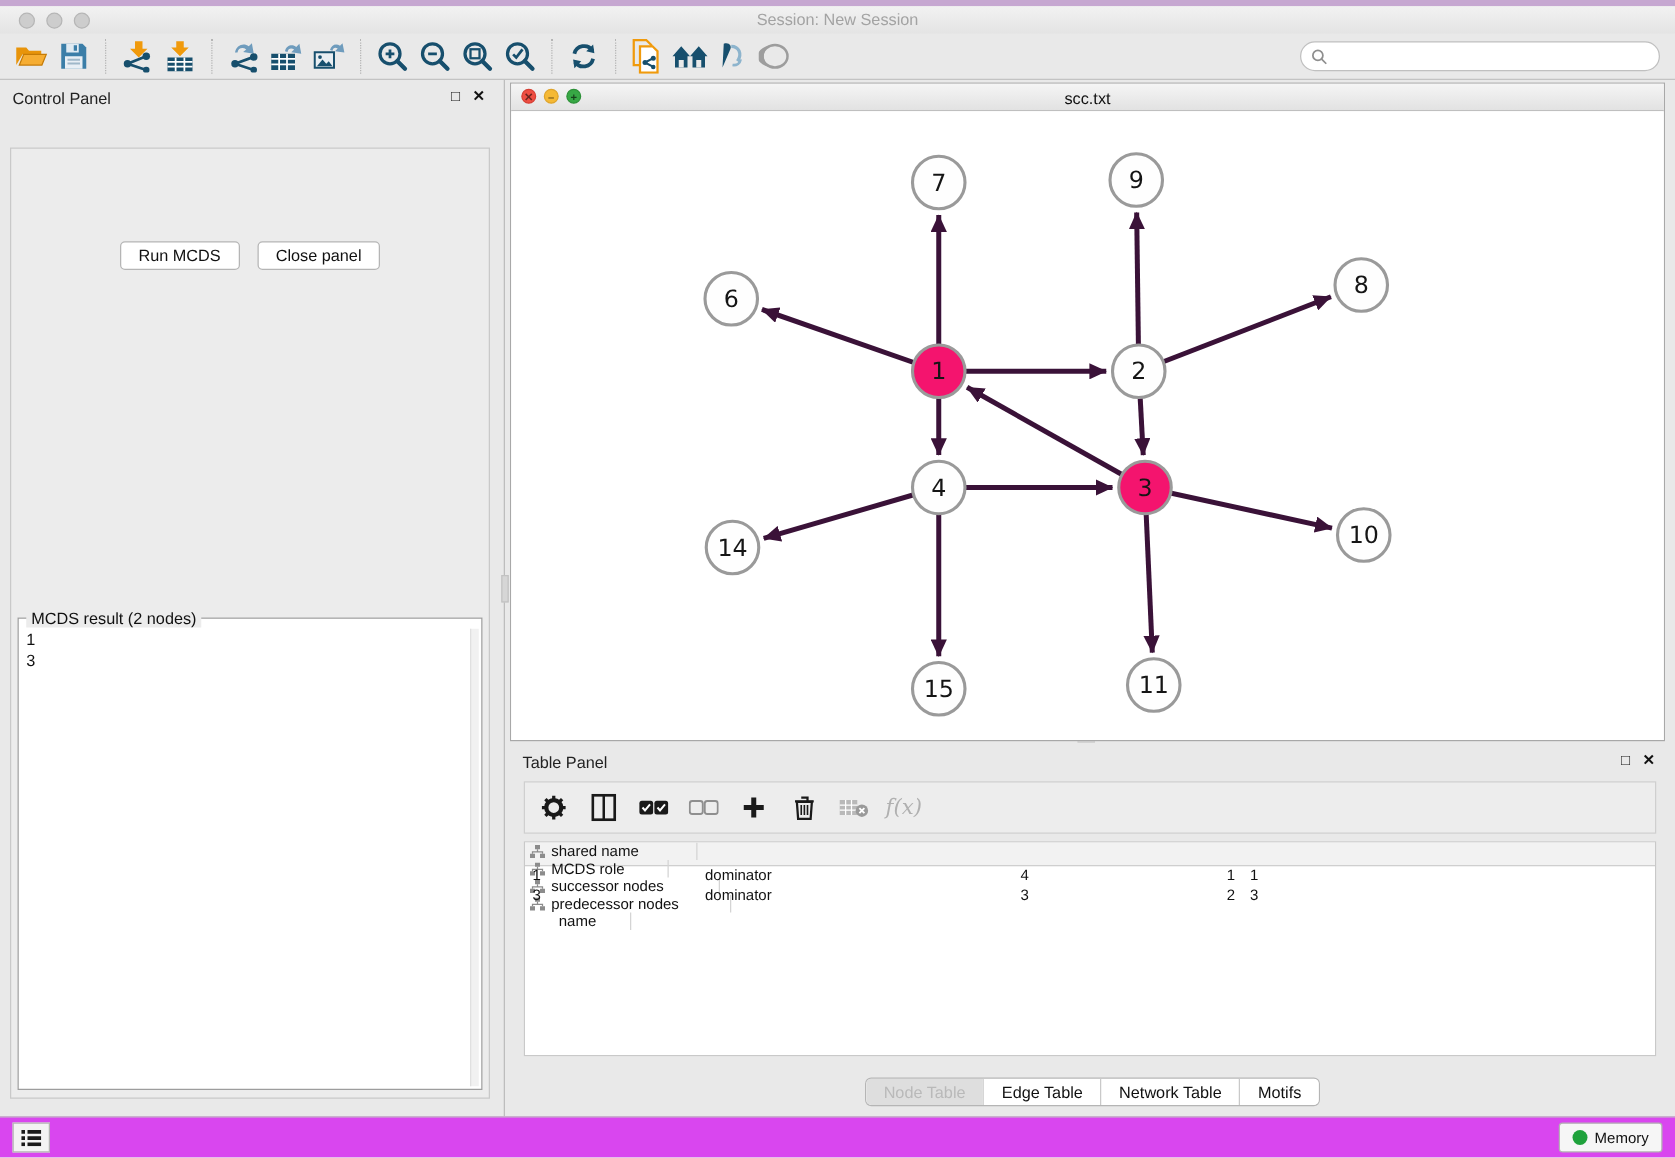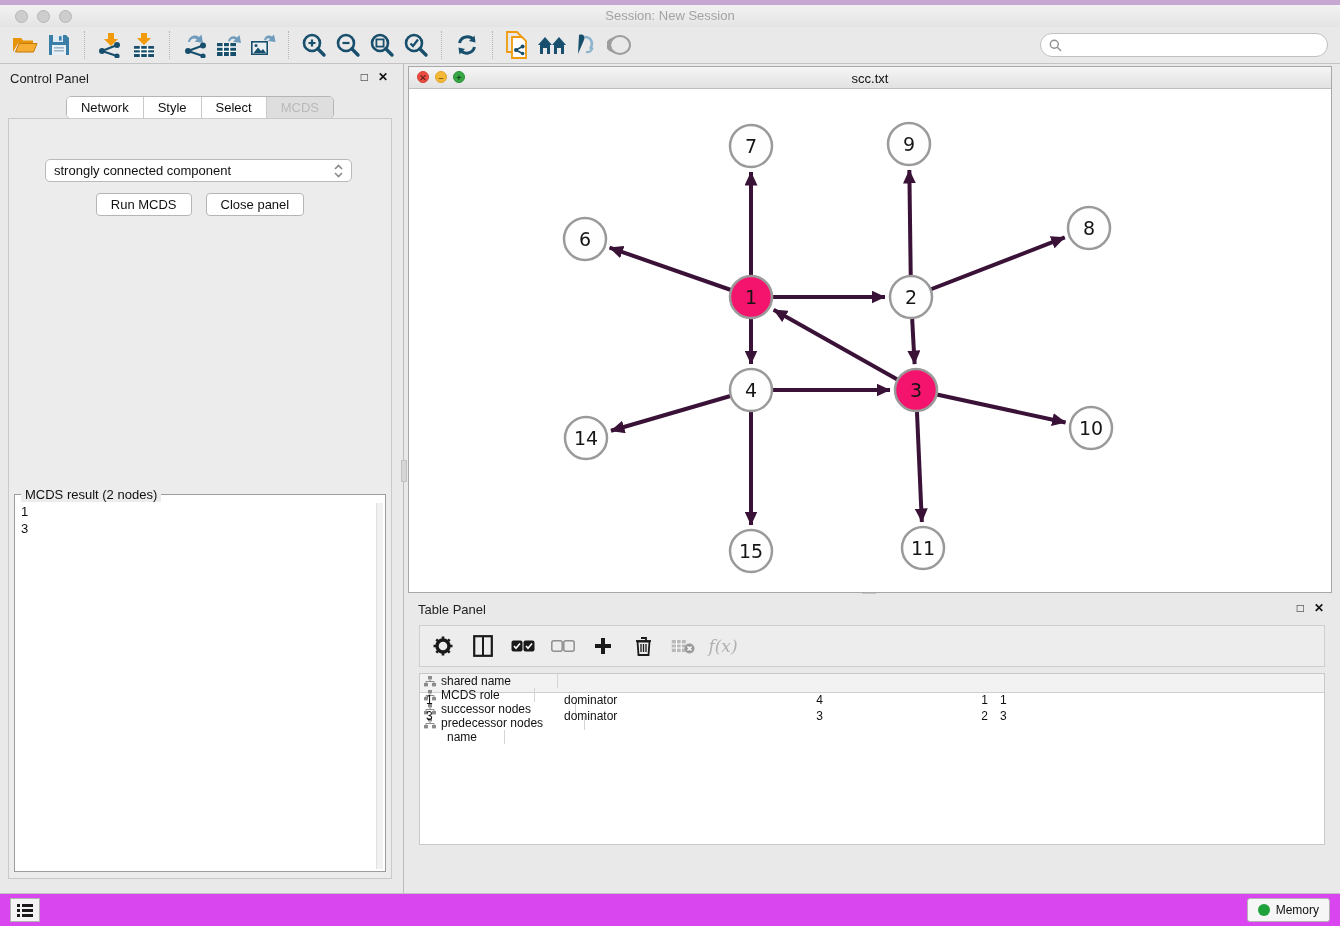--- a/index.html
+++ b/index.html
@@ -252,36 +252,21 @@
     <input type="text" placeholder="" style="">
   </div>
 </div>
 
 <div class="control-panel">
   <div class="panel-head">
     <span class="ph-title">Control Panel</span>
     <span class="ph-btn ph-float">□</span>
     <span class="ph-btn ph-close">✕</span>
   </div>
-  <div class="tabs-row">
-    <div class="seg" id="cp-tabs">
-        <span class="tab">Network</span>
-        <span class="tab">Style</span>
-        <span class="tab">Select</span>
-        <span class="tab active">MCDS</span>
-      </div>
-  </div>
   <div class="cp-body">
-    <div class="criterion-select">
-      <span>strongly connected component</span>
-      <svg class="stepper" width="9" height="14" viewBox="0 0 9 14">
-        <path d="M1 5 L4.5 1.5 L8 5" fill="none" stroke="#8b8b8b" stroke-width="1.6"></path>
-        <path d="M1 9 L4.5 12.5 L8 9" fill="none" stroke="#8b8b8b" stroke-width="1.6"></path>
-      </svg>
-    </div>
     <div class="btn-row">
       <button class="mac-btn">Run MCDS</button>
       <button class="mac-btn">Close panel</button>
     </div>
     <div class="result-group">
       <span class="result-legend">MCDS result (2 nodes)</span>
       <div class="result-text" id="result-text">1
 3</div>
       <div class="result-scroll"></div>
     </div>
@@ -501,20 +486,28 @@
         <div class="tr">
           <div class="td">3</div>
           <div class="td">dominator</div>
           <div class="td">3</div>
           <div class="td">2</div>
           <div class="td">3</div>
         </div>
       </div>
   </div>
 
+  <div class="tp-tabs">
+    <div class="seg" id="tp-tabs">
+        <span class="tab active">Node Table</span>
+        <span class="tab">Edge Table</span>
+        <span class="tab">Network Table</span>
+        <span class="tab">Motifs</span>
+      </div>
+  </div>
 </div>
 
 <div class="statusbar">
   <span class="list-btn">
     <svg width="16" height="13" viewBox="0 0 16 13">
       <g fill="#1a1a1a">
         <rect x="0" y="0" width="3" height="3"></rect>
           <rect x="5" y="0" width="11" height="3"></rect>
         <rect x="0" y="5" width="3" height="3"></rect>
           <rect x="5" y="5" width="11" height="3"></rect>

